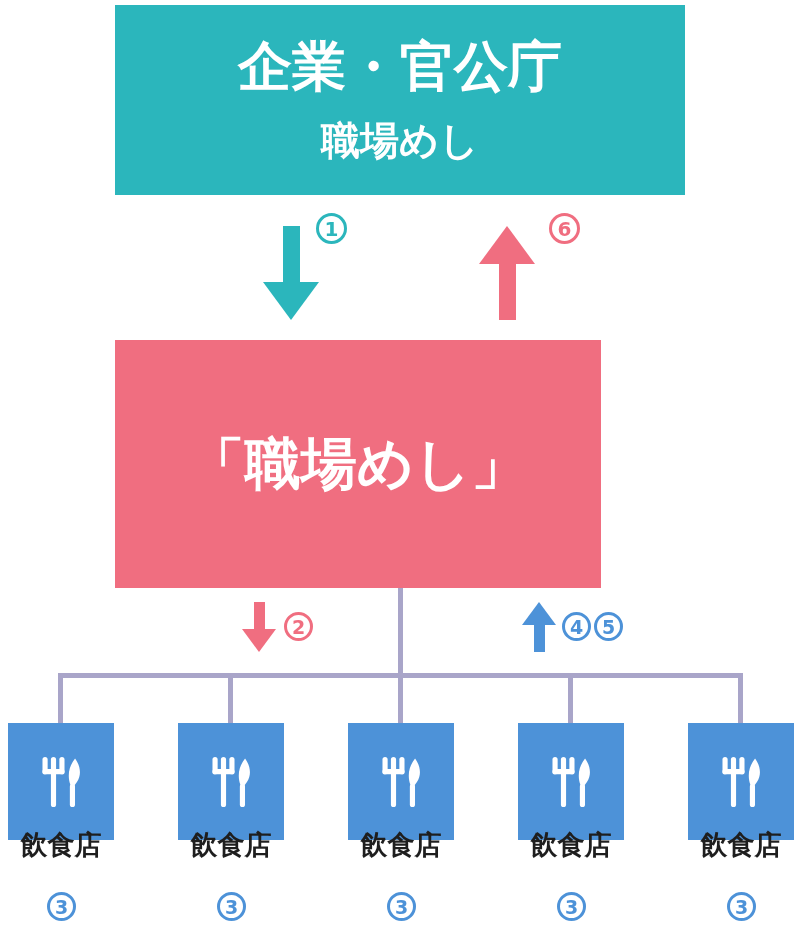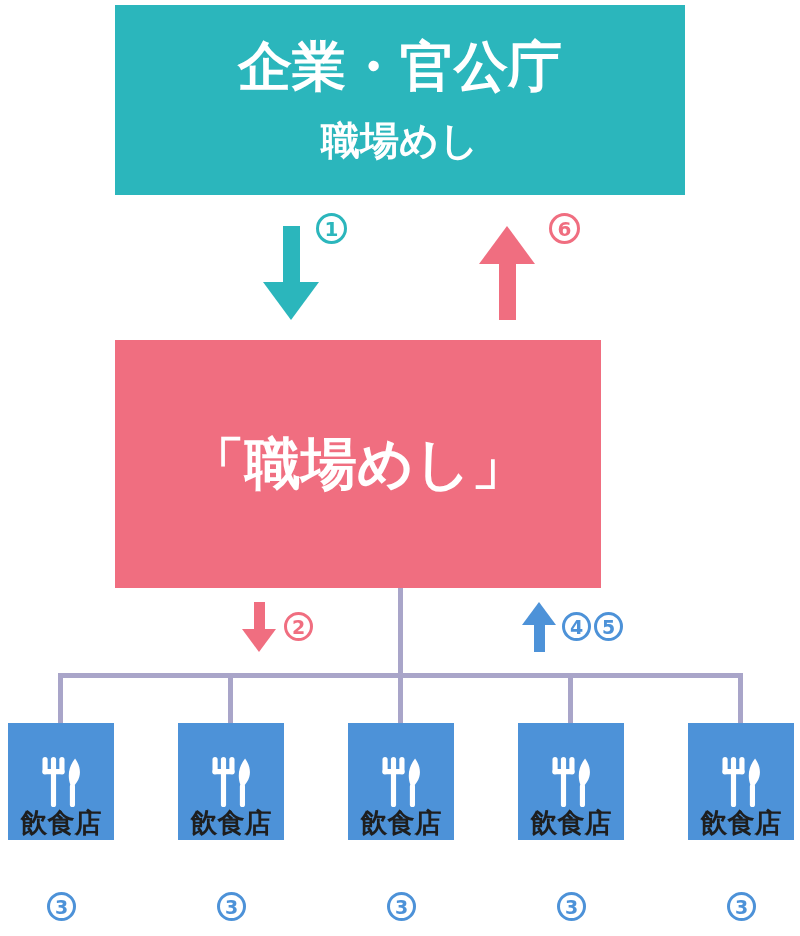--- a/index.html
+++ b/index.html
@@ -73,21 +73,21 @@
   .b-step4{left:562px;top:612px;}
   .b-step5{left:594px;top:612px;}
 
   
   .shop{
     position:absolute;top:723px;width:106px;height:117px;background:var(--blue);
     display:flex;align-items:center;justify-content:center;
   }
   .shop svg{width:60px;height:62px;display:block;}
   .shop-label{
-    position:absolute;top:805px;width:106px;text-align:center;
+    position:absolute;top:827px;width:106px;text-align:center;
     font-size:27px;font-weight:600;color:var(--text);
   }
   .x0{left:8px}.x1{left:178px}.x2{left:348px}.x3{left:518px}.x4{left:688px}
   .shop-badge{top:892px;}
   .bx0{left:47px}.bx1{left:217px}.bx2{left:387px}.bx3{left:557px}.bx4{left:727px}
 </style>
 </head>
 <body>
 
 <div class="canvas">

